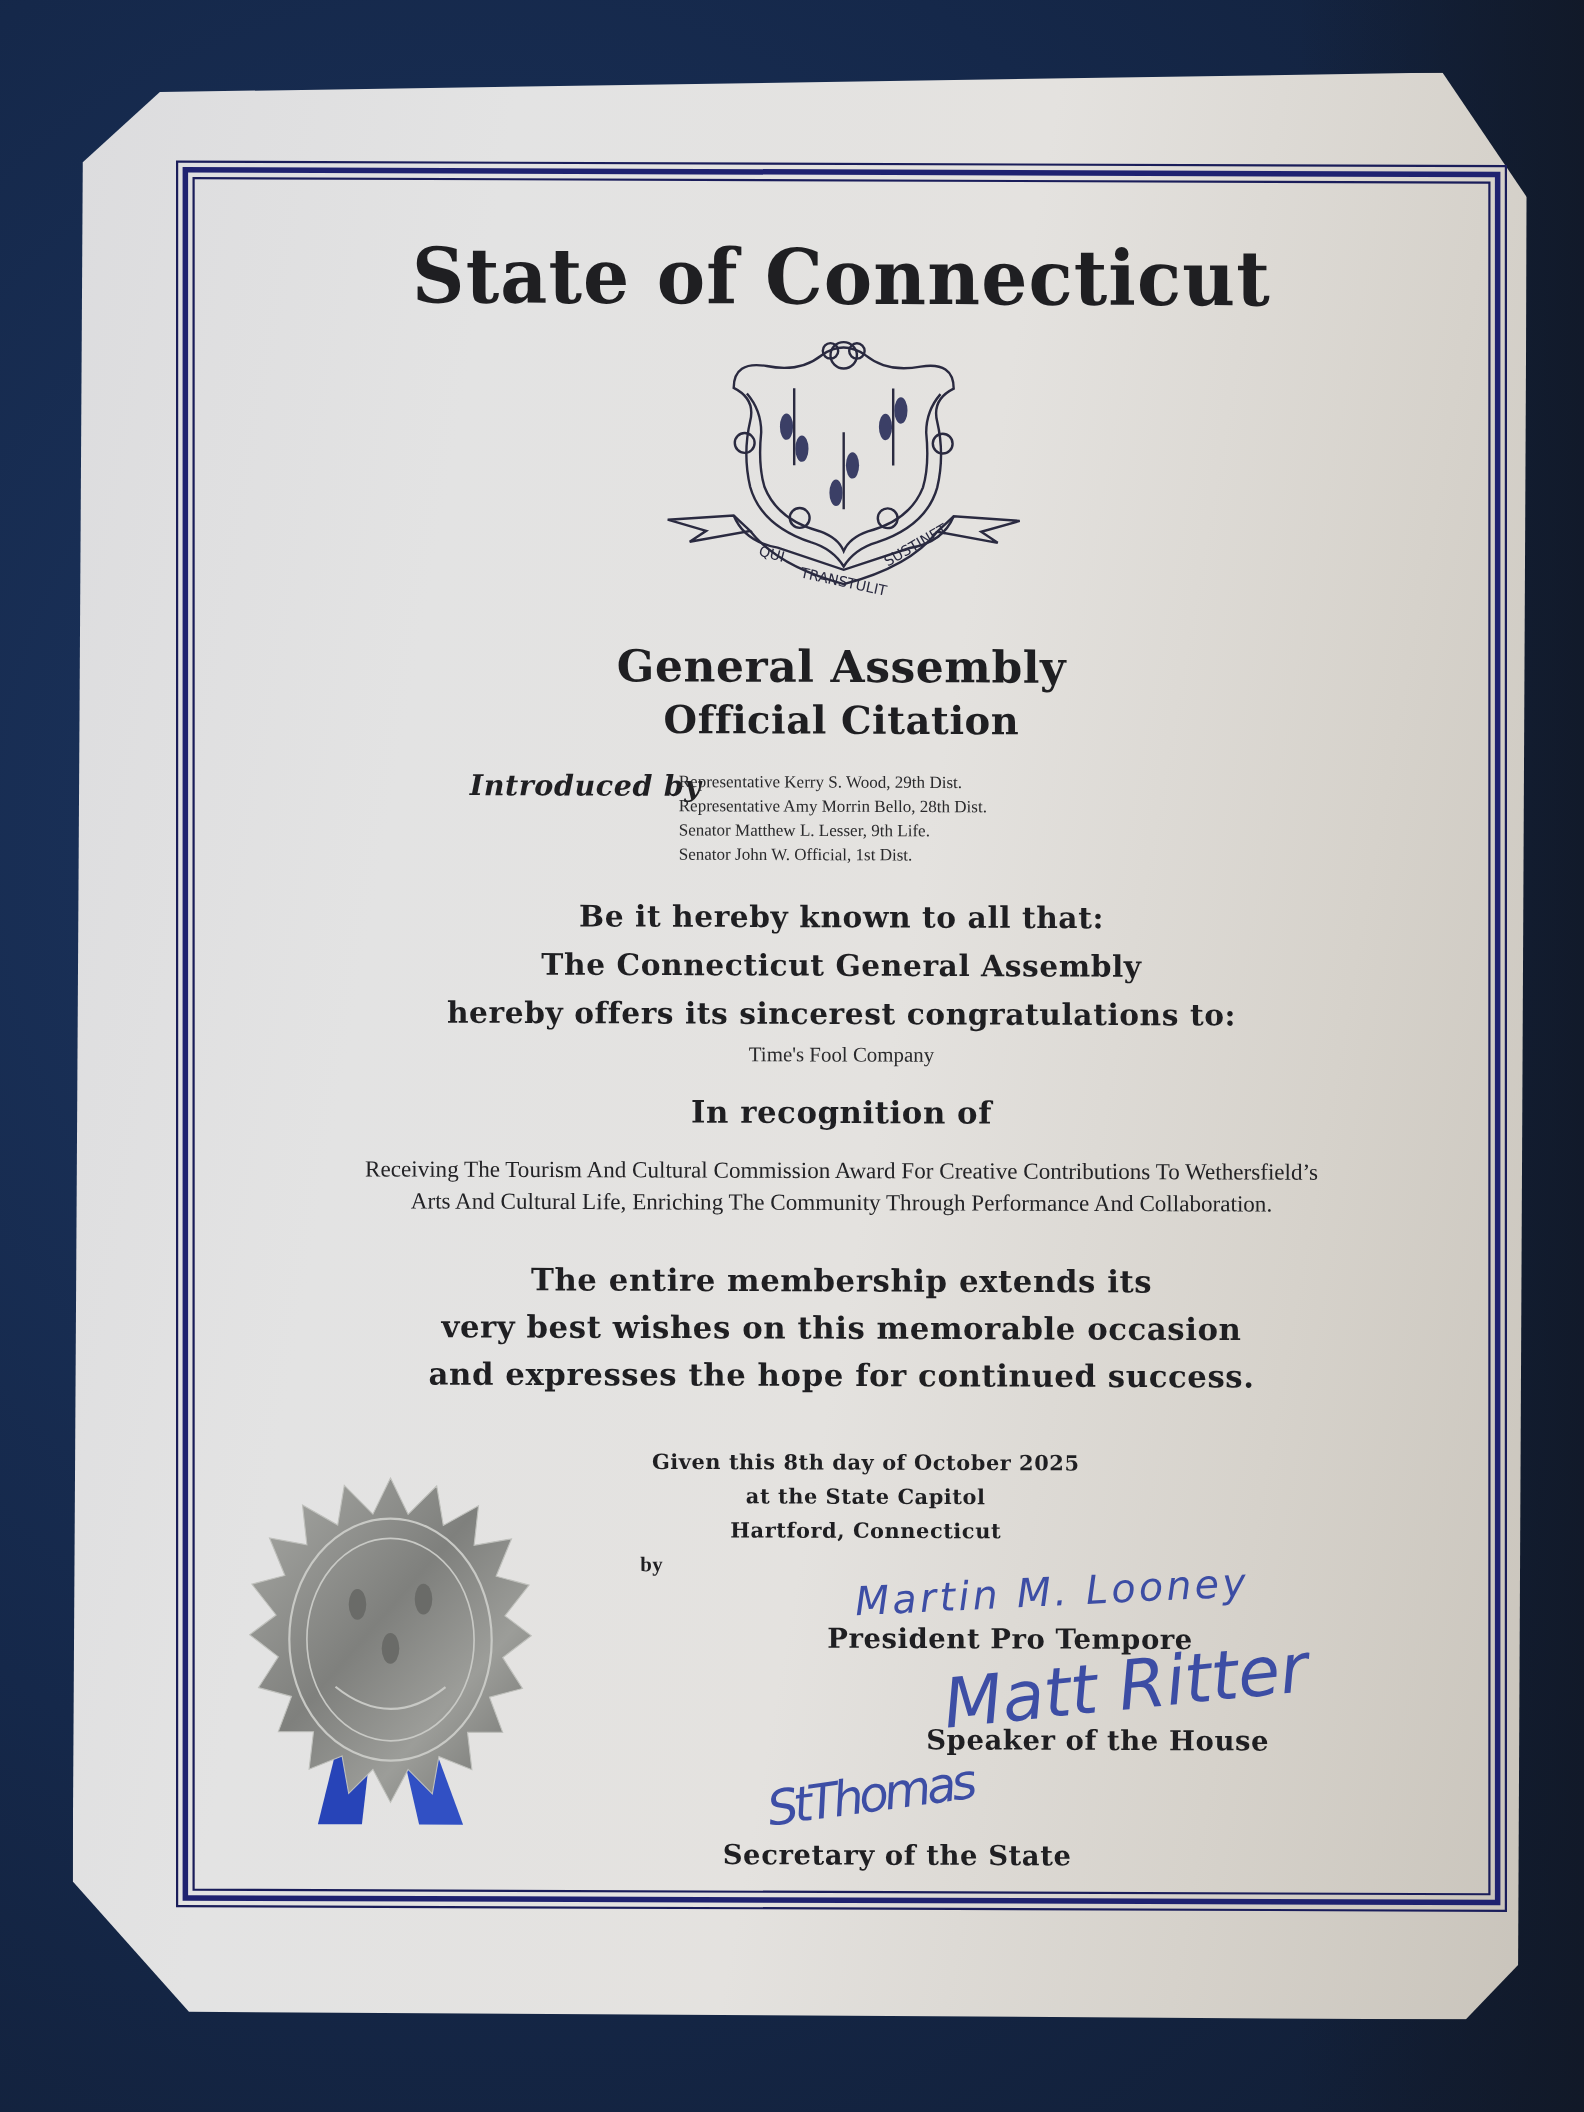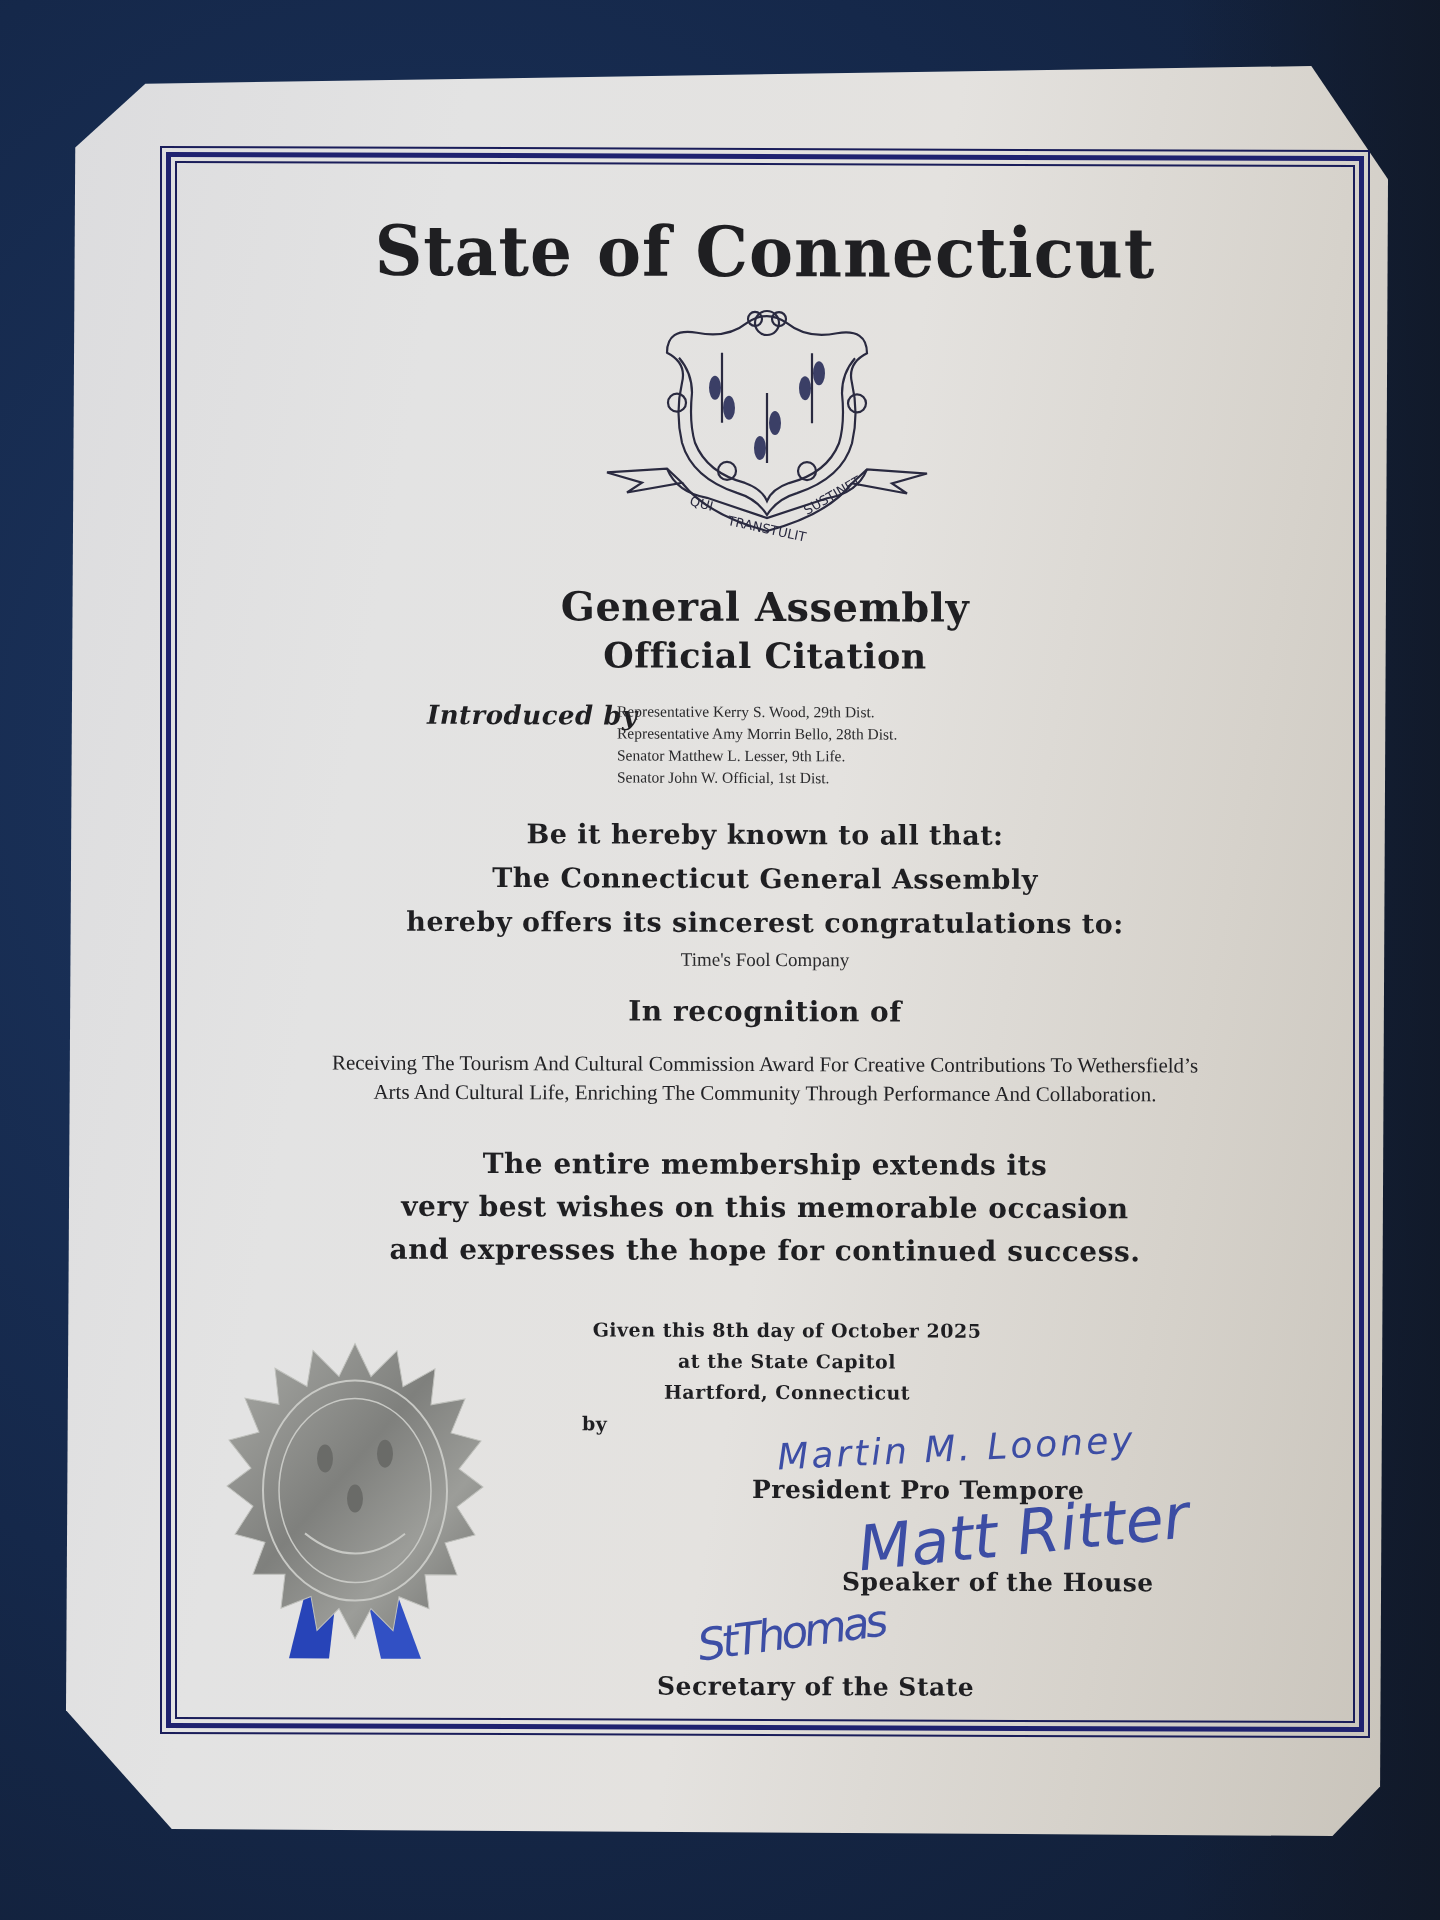--- a/index.html
+++ b/index.html
@@ -47,21 +47,21 @@
   .ga { top: 418px; font-size: 40px; }
   .oc { top: 470px; font-size: 35px; }
   .intro-label { position: absolute; left: 250px; top: 536px; font-size: 26px; font-style: italic; }
   .intro-list { position: absolute; left: 440px; top: 536px; font-size: 15.5px; line-height: 22px; color: #2a2a2c; font-family: "Liberation Serif", serif; }
   .known { top: 648px; font-size: 27px; line-height: 44px; }
   .recipient { top: 784px; font-size: 19px; color: #2a2a2c; font-family: "Liberation Serif", serif; }
   .recog { top: 830px; font-size: 28px; }
   .reason { top: 885px; left: 20px; right: 20px; font-size: 21px; line-height: 29px; color: #232326; font-family: "Liberation Serif", serif; }
   .wishes { top: 978px; font-size: 28px; line-height: 43px; }
   .given { position: absolute; left: 400px; width: 420px; text-align: center; top: 1150px; font-size: 19px; line-height: 31px; }
-  .by { position: absolute; left: 405px; top: 1248px; font-size: 19px; }
+  .by { position: absolute; left: 405px; top: 1248px; font-size: 19px; font-family: Liberation Serif, serif; }
   .sig {
     position: absolute; font-family: "DejaVu Sans", sans-serif; font-style: italic;
     color: #2c3fa0; opacity: 0.9; white-space: nowrap;
   }
   .sig1 { left: 600px; top: 1262px; font-size: 36px; transform: rotate(-3deg); letter-spacing: 3px; }
   .sig2 { left: 680px; top: 1330px; font-size: 62px; transform: rotate(-6deg); }
   .sig3 { left: 520px; top: 1442px; font-size: 44px; transform: rotate(-8deg); letter-spacing: -4px; }
   .title-president { position: absolute; left: 575px; top: 1310px; font-size: 25px; }
   .title-speaker { position: absolute; left: 665px; top: 1402px; font-size: 25px; }
   .title-secretary { position: absolute; left: 480px; top: 1507px; font-size: 25px; }

